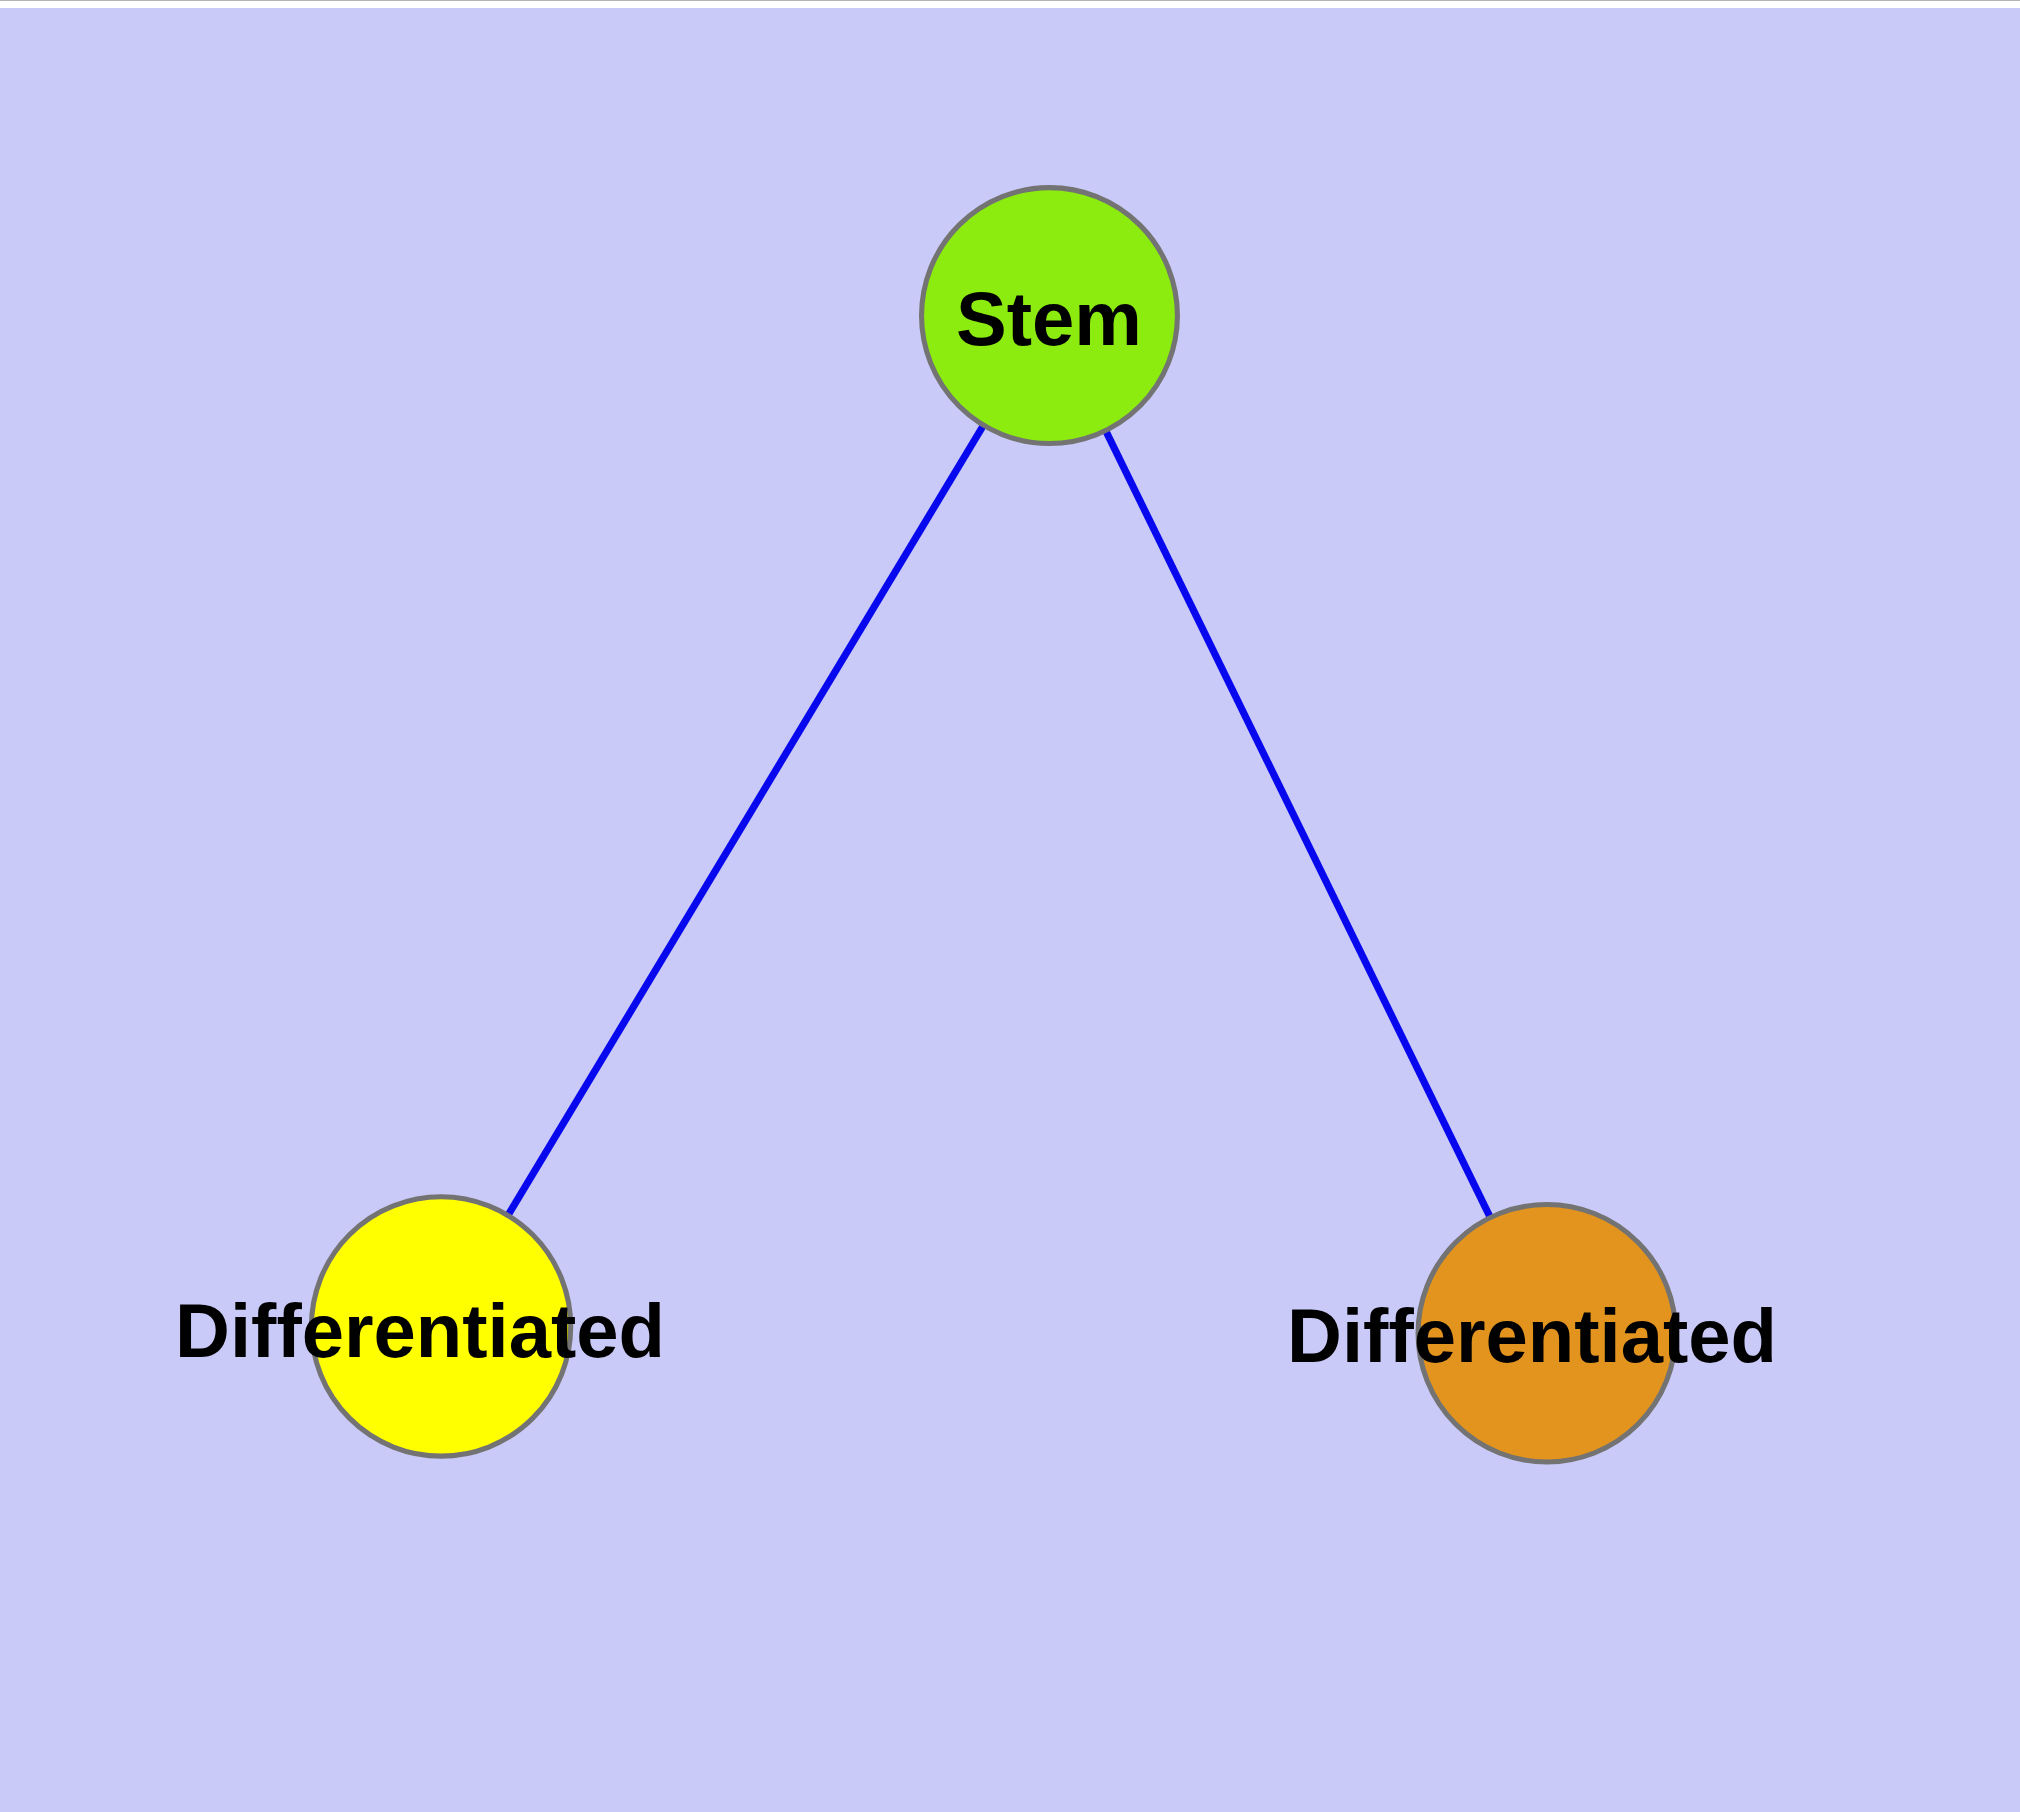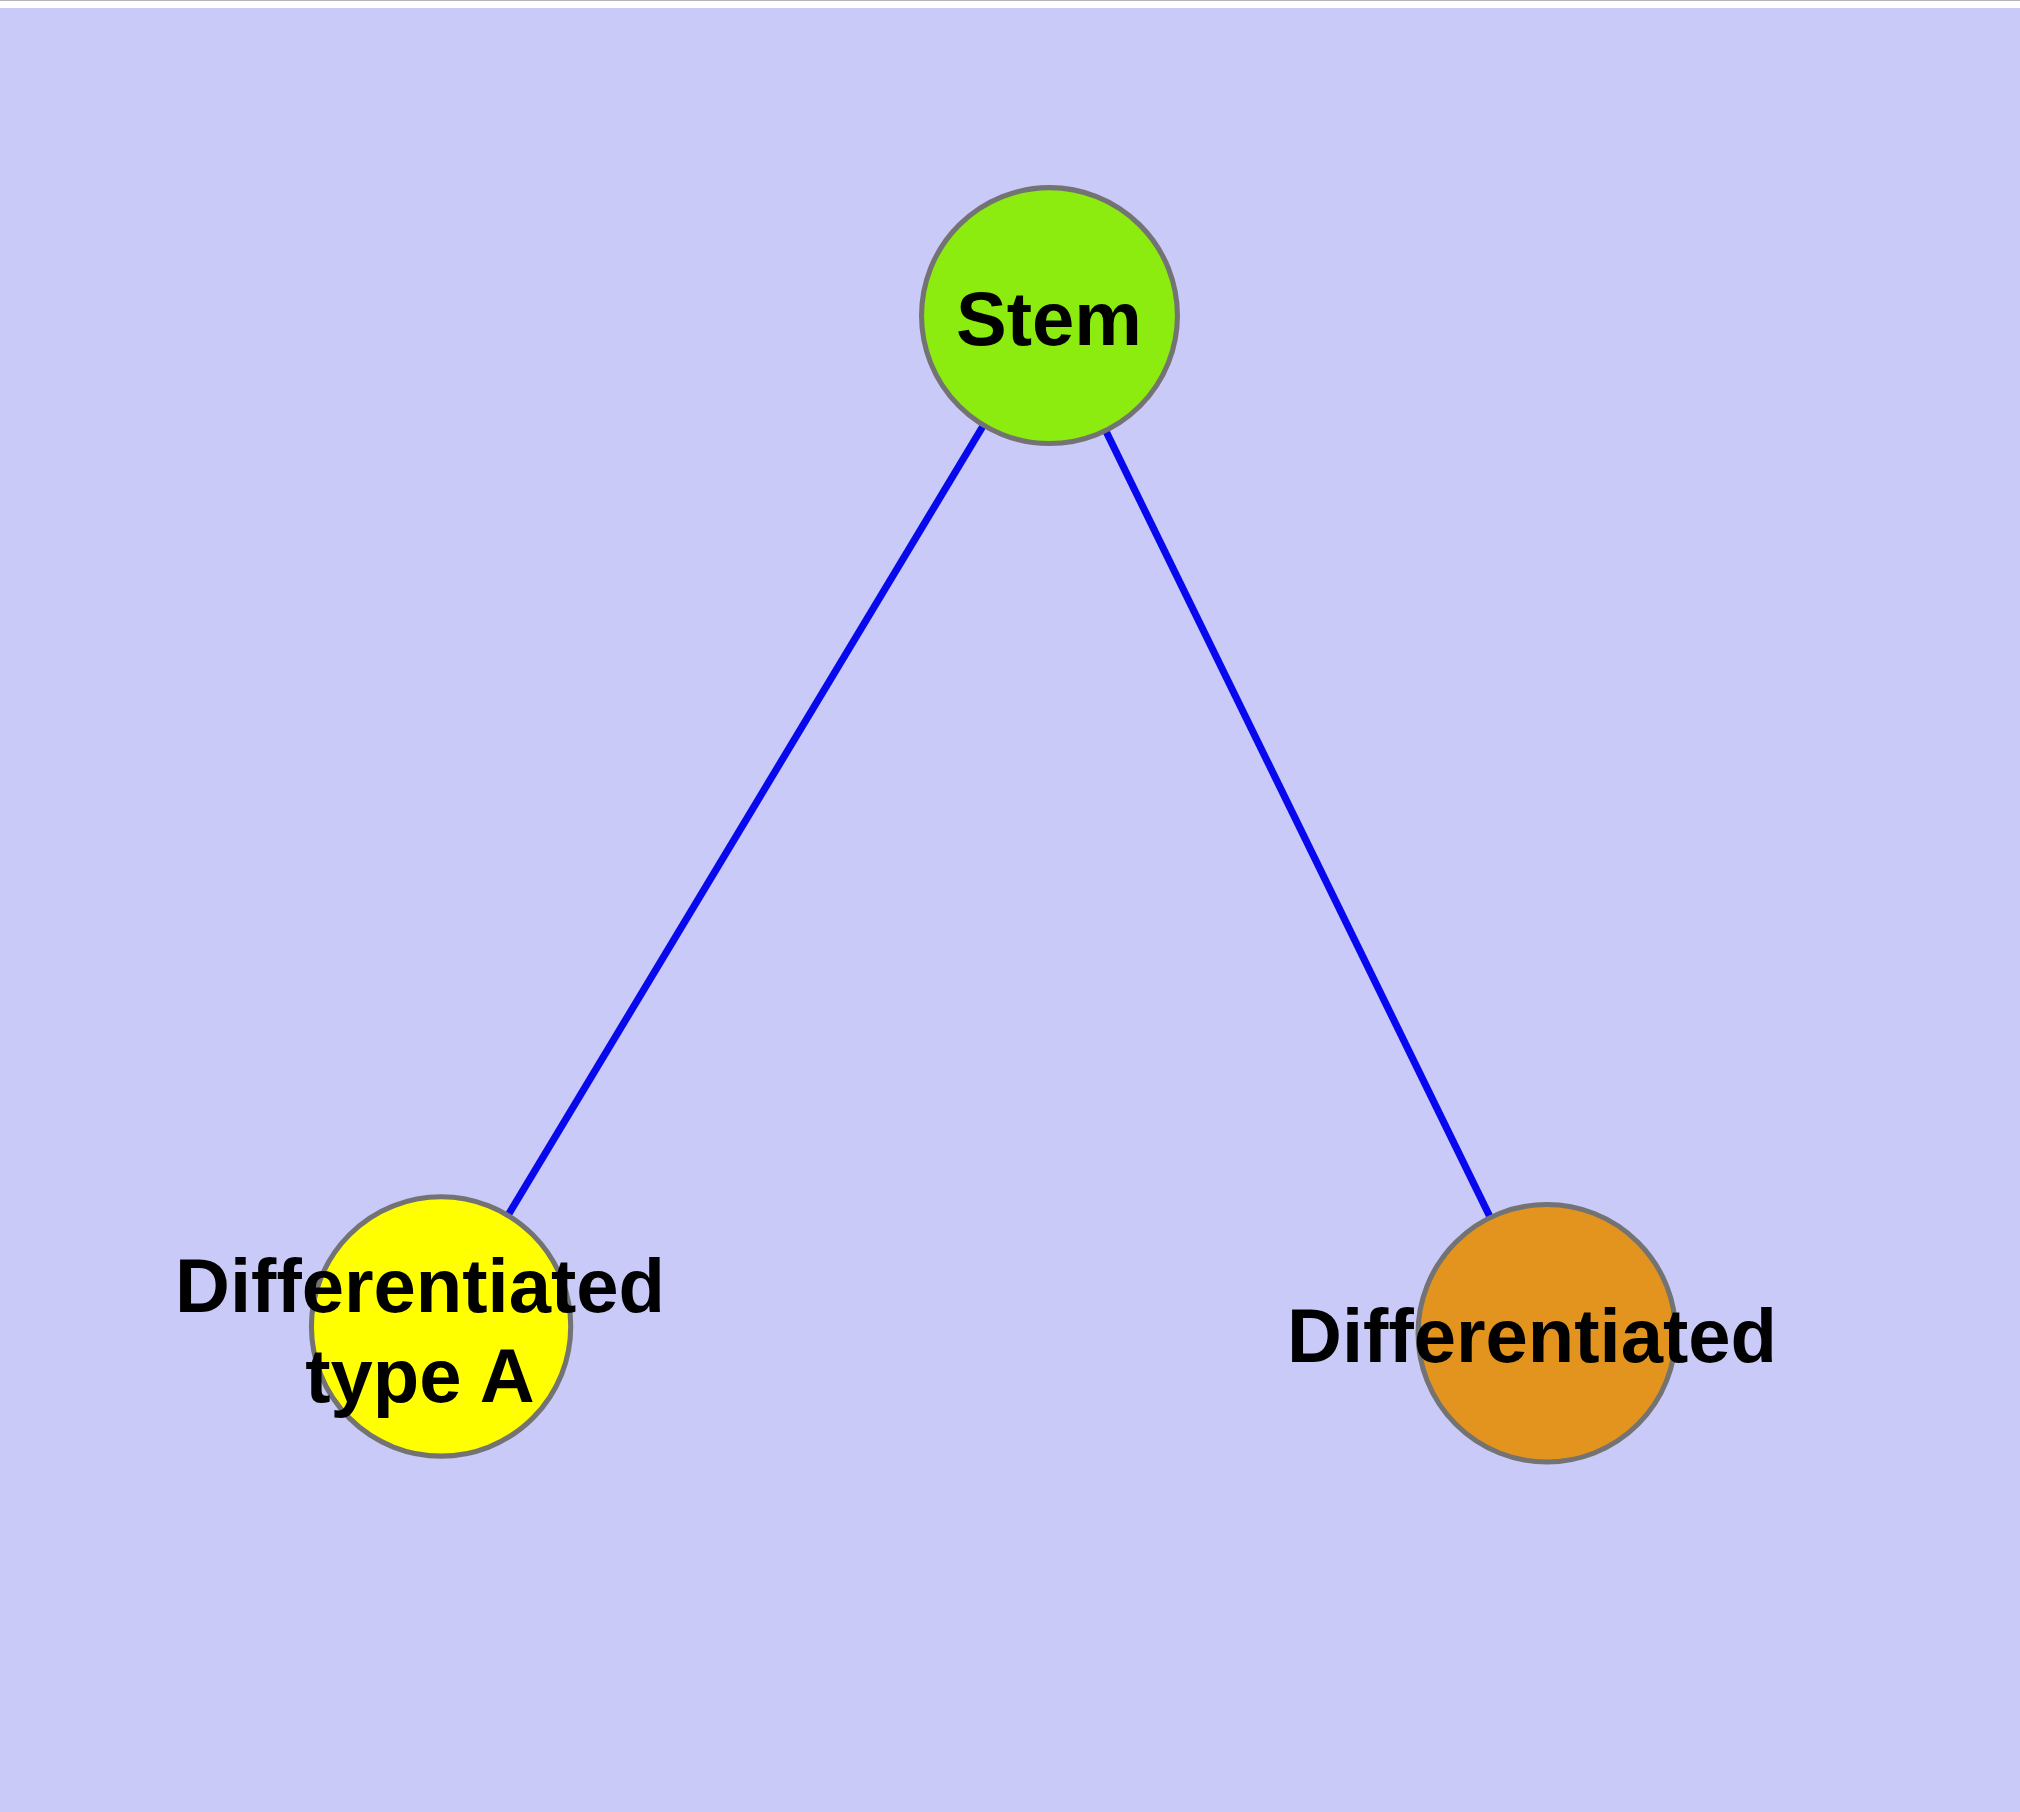--- a/index.html
+++ b/index.html
@@ -65,21 +65,20 @@
       <circle cx="520" cy="1565" r="153" stroke-width="6" fill="#ffff00" stroke="#737373"></circle>
       <circle cx="1825" cy="1573" r="152" stroke-width="6" fill="#e2941e" stroke="#737373"></circle>
     </svg>
 
     <div class="node-label" id="stem-label">
       <span class="line">Stem</span>
     </div>
 
     <div class="node-label" id="type-a-label">
       <span class="line">Differentiated</span>
-      <span class="line">type A</span>
     </div>
 
     <div class="node-label" id="type-b-label">
       <span class="line">Differentiated</span>
     </div>
   </div>
 
   <div class="top-strip"></div>
 </div>
 

